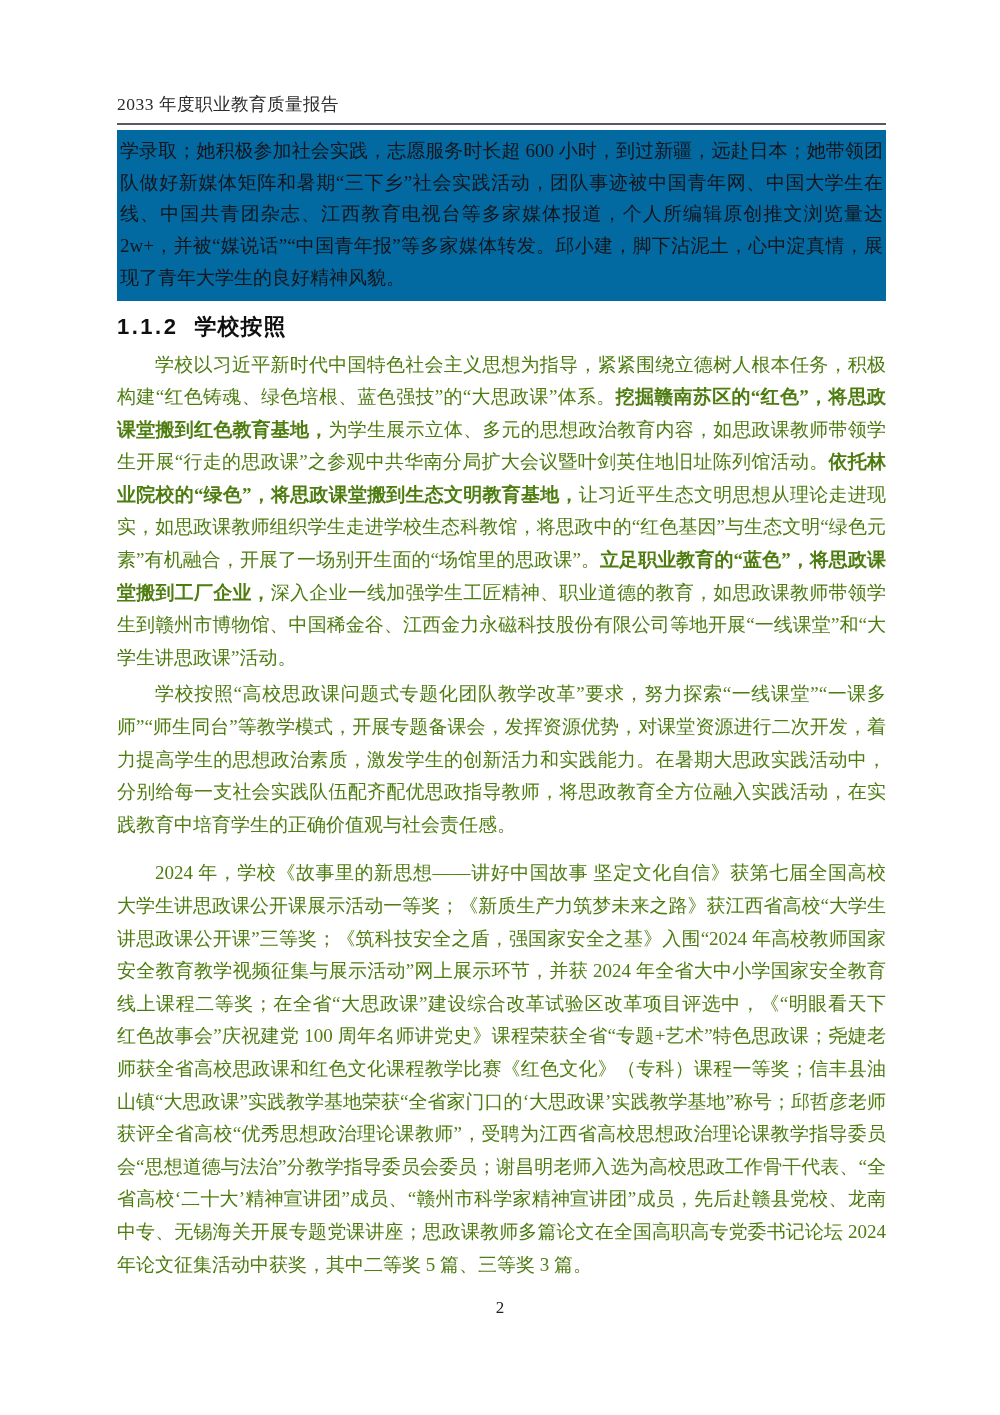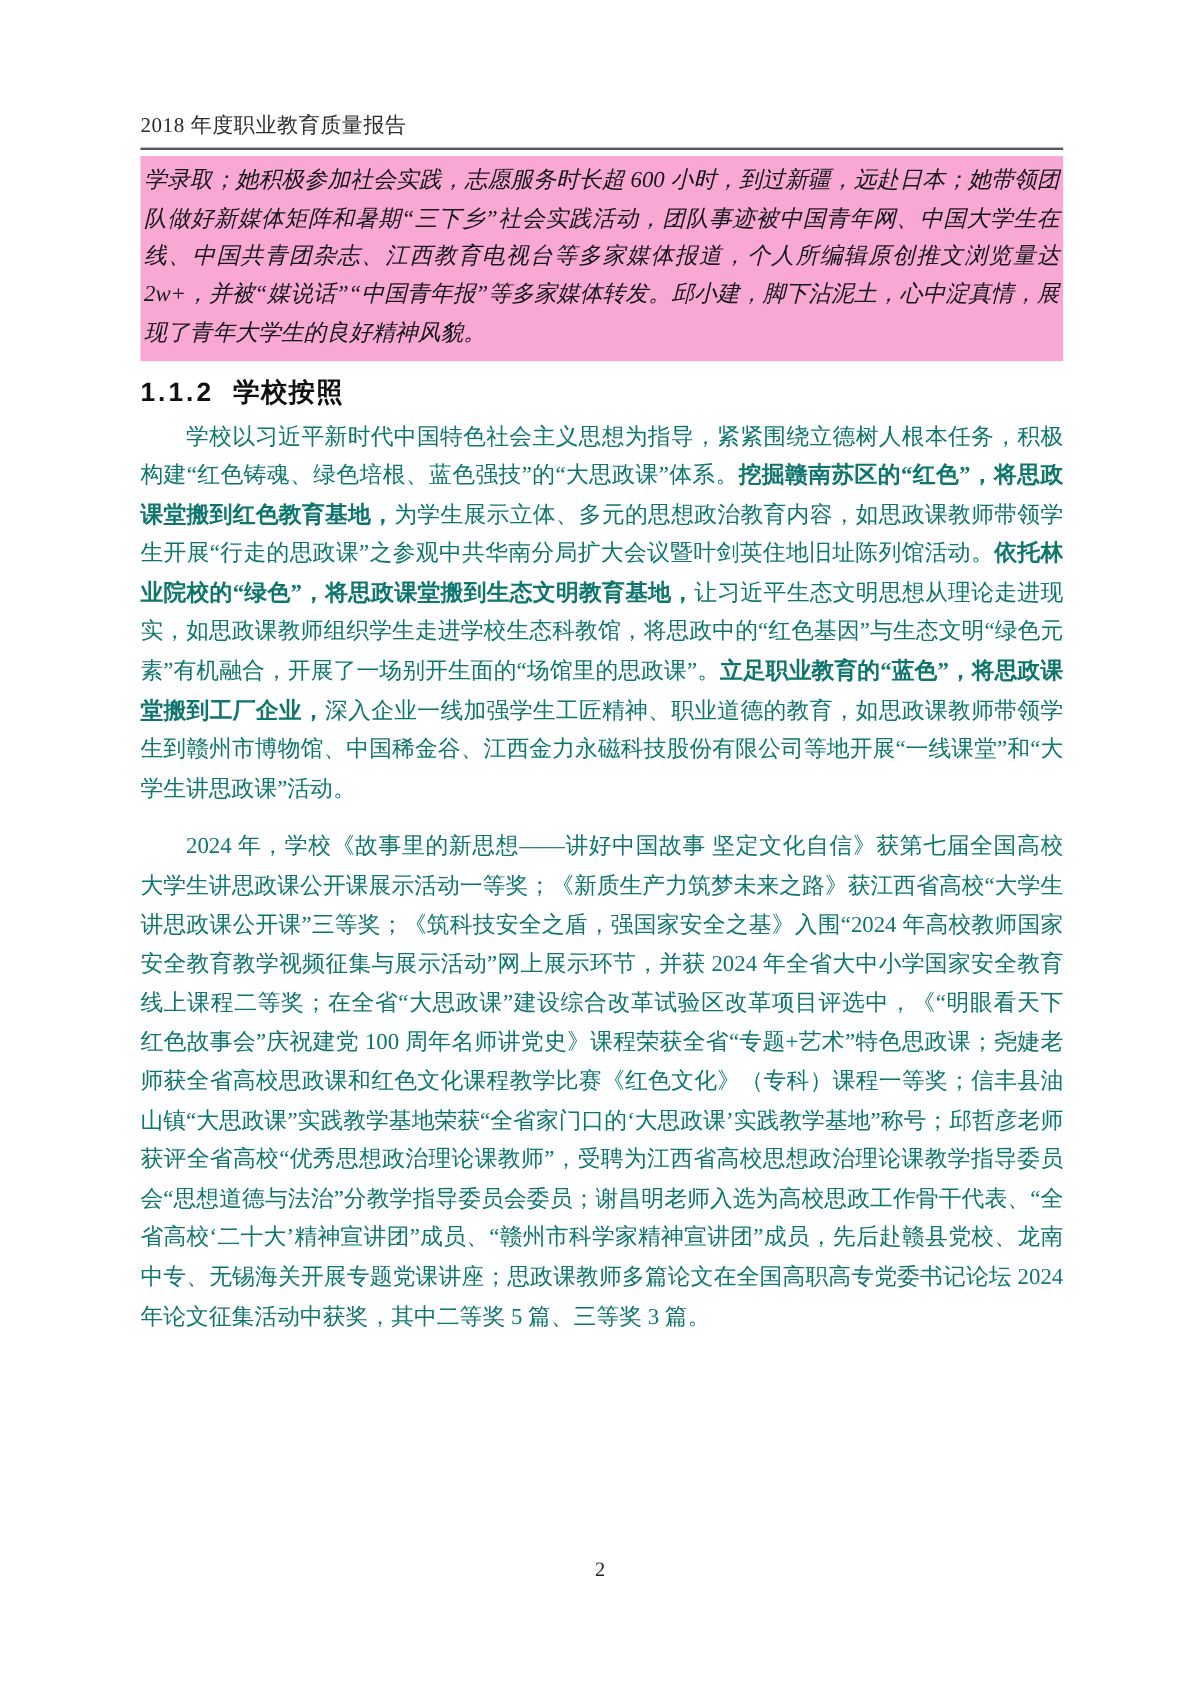--- a/index.html
+++ b/index.html
@@ -39,50 +39,51 @@
     font-size:22px;
     color:#101010;
     letter-spacing:1px;
   }
   .section-heading .sec-num { margin-right:16px; letter-spacing:2.5px;text-align:center; }
   .para {
     font-size:19px;
     line-height:32.6px;
     text-align:justify;
     text-indent:2em;
-    color:#0f766e;
+    color:#4d7c0f;
   }
   .para-1 { margin-top:7px; }
   .para-2 { margin-top:4px; }
   .para-3 { margin-top:16px; }
   .rich .seg-bold { font-weight:bold; }
   .page-number {
     position:absolute;
     top:1298px; left:0;
     width:100%;
     text-align:center;
     font-size:17px;
     color:#222;
   }
 </style>
 </head>
 <body>
 
 <div class="page">
   <div class="content">
 
-    <div class="doc-header">2018 年度职业教育质量报告</div>
+    <div class="doc-header">2033 年度职业教育质量报告</div>
 
-    <div class="highlight-block" style="background: #f9a8d4; font-style: italic;">学录取；她积极参加社会实践，志愿服务时长超 600 小时，到过新疆，远赴日本；她带领团队做好新媒体矩阵和暑期“三下乡”社会实践活动，团队事迹被中国青年网、中国大学生在线、中国共青团杂志、江西教育电视台等多家媒体报道，个人所编辑原创推文浏览量达 2w+，并被“媒说话”“中国青年报”等多家媒体转发。邱小建，脚下沾泥土，心中淀真情，展现了青年大学生的良好精神风貌。</div>
+    <div class="highlight-block" style="background: #0369a1;">学录取；她积极参加社会实践，志愿服务时长超 600 小时，到过新疆，远赴日本；她带领团队做好新媒体矩阵和暑期“三下乡”社会实践活动，团队事迹被中国青年网、中国大学生在线、中国共青团杂志、江西教育电视台等多家媒体报道，个人所编辑原创推文浏览量达 2w+，并被“媒说话”“中国青年报”等多家媒体转发。邱小建，脚下沾泥土，心中淀真情，展现了青年大学生的良好精神风貌。</div>
 
     <div class="section-heading">
       <span class="sec-num">1.1.2</span><span>学校按照</span>
     </div>
 
     <div class="para para-1 rich"><span>学校以习近平新时代中国特色社会主义思想为指导，紧紧围绕立德树人根本任务，积极构建“红色铸魂、绿色培根、蓝色强技”的“大思政课”体系。</span><span class="seg-bold">挖掘赣南苏区的“红色”，将思政课堂搬到红色教育基地，</span><span>为学生展示立体、多元的思想政治教育内容，如思政课教师带领学生开展“行走的思政课”之参观中共华南分局扩大会议暨叶剑英住地旧址陈列馆活动。</span><span class="seg-bold">依托林业院校的“绿色”，将思政课堂搬到生态文明教育基地，</span><span>让习近平生态文明思想从理论走进现实，如思政课教师组织学生走进学校生态科教馆，将思政中的“红色基因”与生态文明“绿色元素”有机融合，开展了一场别开生面的“场馆里的思政课”。</span><span class="seg-bold">立足职业教育的“蓝色”，将思政课堂搬到工厂企业，</span><span>深入企业一线加强学生工匠精神、职业道德的教育，如思政课教师带领学生到赣州市博物馆、中国稀金谷、江西金力永磁科技股份有限公司等地开展“一线课堂”和“大学生讲思政课”活动。</span></div>
 
+    <div class="para para-2">学校按照“高校思政课问题式专题化团队教学改革”要求，努力探索“一线课堂”“一课多师”“师生同台”等教学模式，开展专题备课会，发挥资源优势，对课堂资源进行二次开发，着力提高学生的思想政治素质，激发学生的创新活力和实践能力。在暑期大思政实践活动中，分别给每一支社会实践队伍配齐配优思政指导教师，将思政教育全方位融入实践活动，在实践教育中培育学生的正确价值观与社会责任感。</div>
 
     <div class="para para-3">2024 年，学校《故事里的新思想——讲好中国故事 坚定文化自信》获第七届全国高校大学生讲思政课公开课展示活动一等奖；《新质生产力筑梦未来之路》获江西省高校“大学生讲思政课公开课”三等奖；《筑科技安全之盾，强国家安全之基》入围“2024 年高校教师国家安全教育教学视频征集与展示活动”网上展示环节，并获 2024 年全省大中小学国家安全教育线上课程二等奖；在全省“大思政课”建设综合改革试验区改革项目评选中，《“明眼看天下 红色故事会”庆祝建党 100 周年名师讲党史》课程荣获全省“专题+艺术”特色思政课；尧婕老师获全省高校思政课和红色文化课程教学比赛《红色文化》（专科）课程一等奖；信丰县油山镇“大思政课”实践教学基地荣获“全省家门口的‘大思政课’实践教学基地”称号；邱哲彦老师获评全省高校“优秀思想政治理论课教师”，受聘为江西省高校思想政治理论课教学指导委员会“思想道德与法治”分教学指导委员会委员；谢昌明老师入选为高校思政工作骨干代表、“全省高校‘二十大’精神宣讲团”成员、“赣州市科学家精神宣讲团”成员，先后赴赣县党校、龙南中专、无锡海关开展专题党课讲座；思政课教师多篇论文在全国高职高专党委书记论坛 2024 年论文征集活动中获奖，其中二等奖 5 篇、三等奖 3 篇。</div>
 
   </div>
 
   <div class="page-number">2</div>
 </div>
 
 </body></html>

